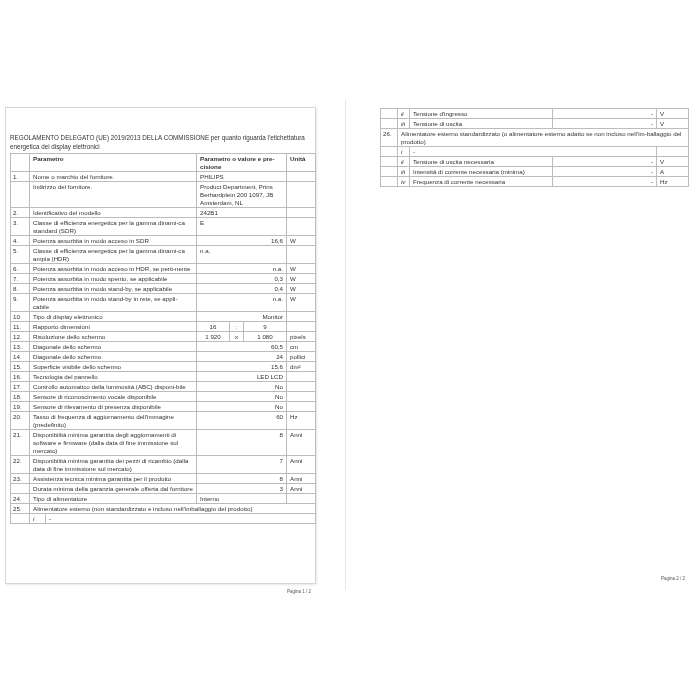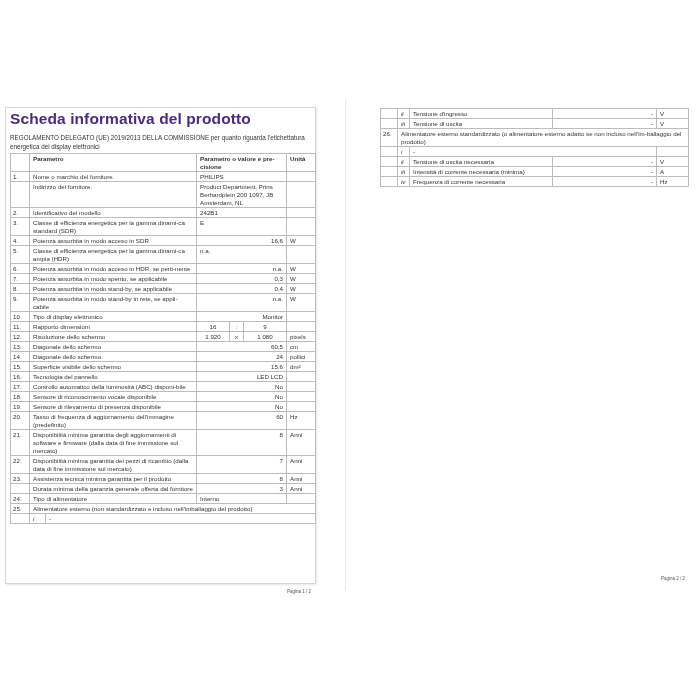--- a/index.html
+++ b/index.html
@@ -16,21 +16,20 @@
   .tbl td.i { font-style:italic; }
   #left-table { position:absolute; left:4px; top:45px; width:305px; }
   .pagenum { position:absolute; font-size:4.5px; color:#555; }
   .divider { position:absolute; left:345px; top:100px; width:1px; height:490px; background:#e6e6e6; }
   #right-table { position:absolute; left:380px; top:108px; width:308px; }
 </style>
 </head>
 <body>
 
 <div class="page-left">
-  <div class="title">Scheda informativa del prodotto</div>
   <div class="subtitle">REGOLAMENTO DELEGATO (UE) 2019/2013 DELLA COMMISSIONE per quanto riguarda l'etichettatura energetica dei display elettronici</div>
 
   <table class="tbl" id="left-table">
     <colgroup>
       <col style="width:19px">
         <col style="width:167px">
         <col style="width:33px">
         <col style="width:14px">
         <col style="width:43px">
         <col style="width:29px">

